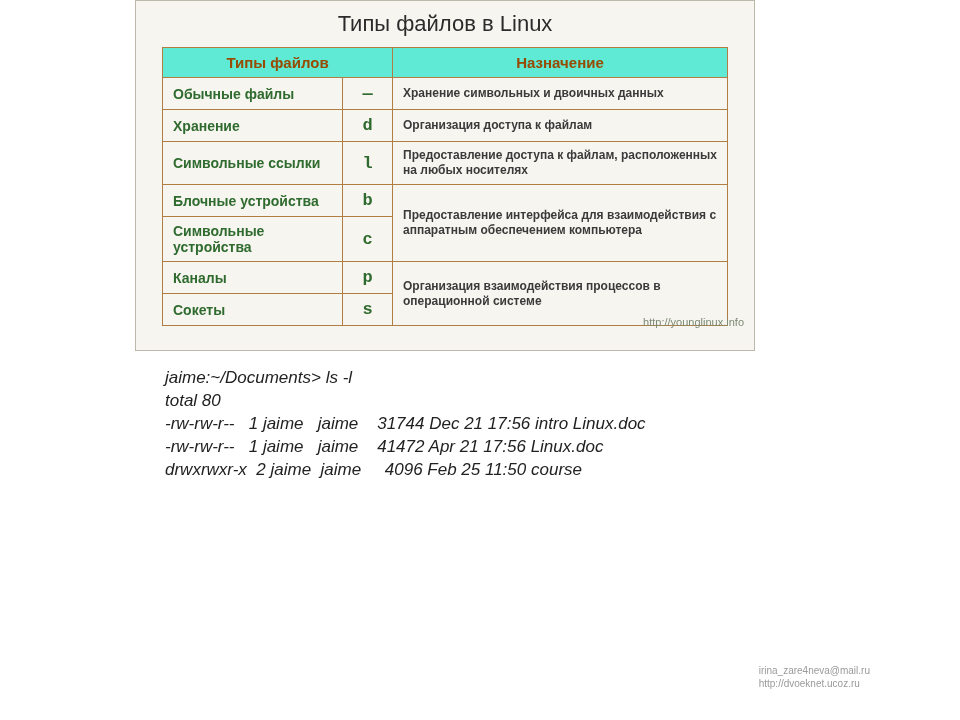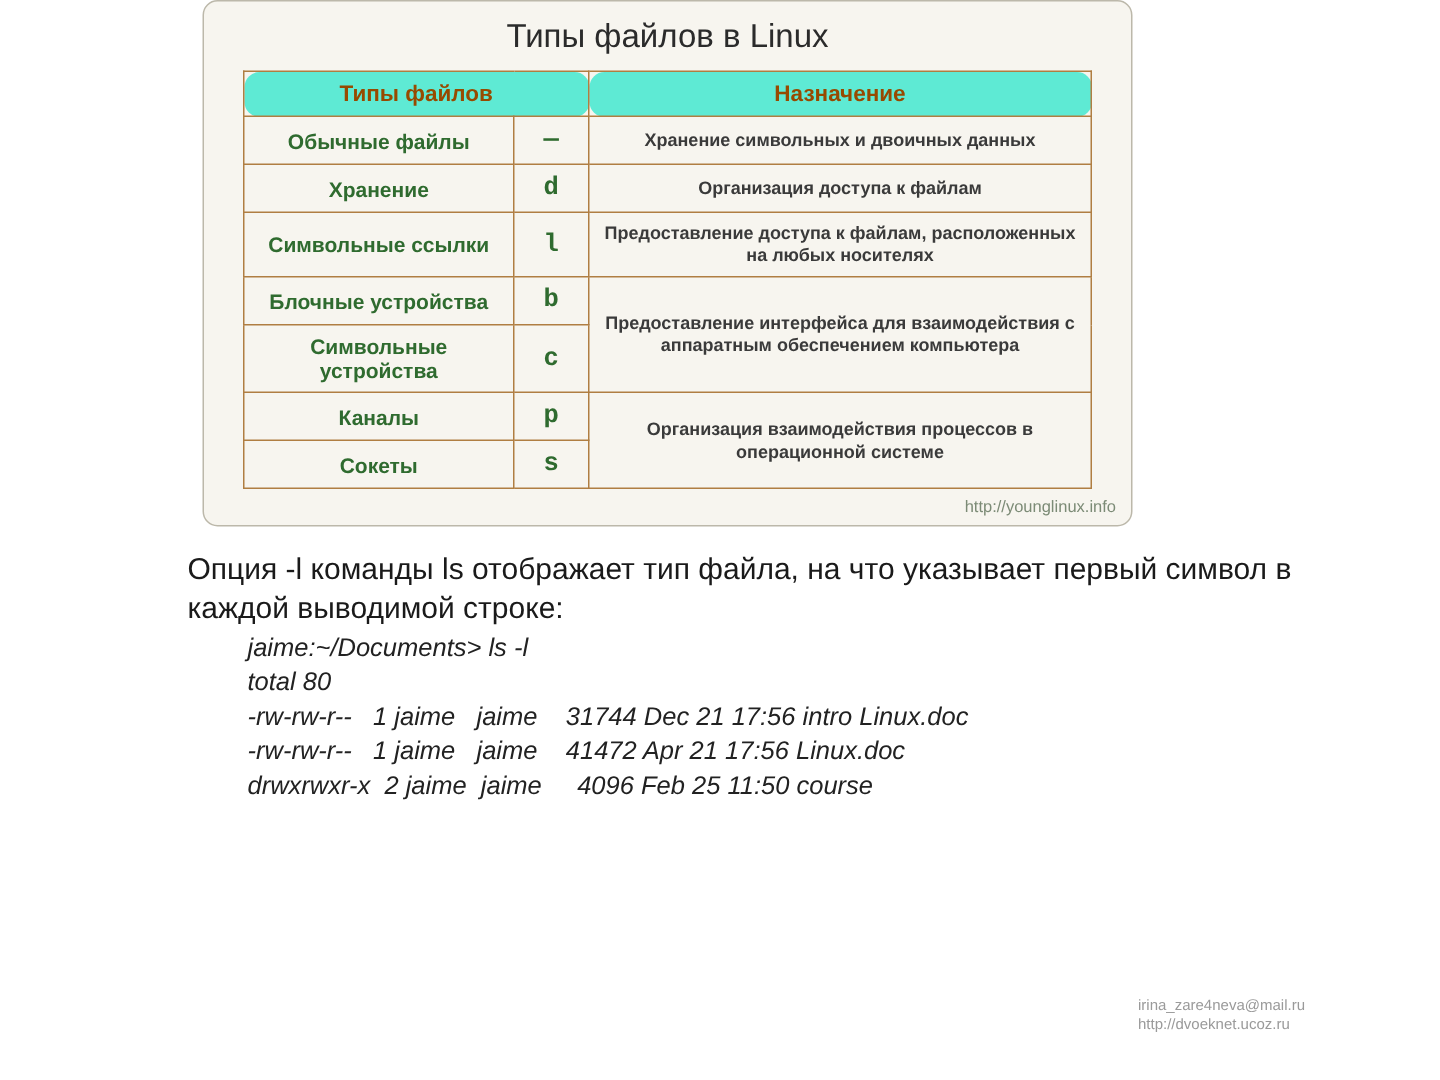--- a/index.html
+++ b/index.html
@@ -1,15 +1,15 @@
 <!DOCTYPE html>
 <html><head>
 <meta charset="utf-8">
 <style>
-  * { box-sizing: border-box; border-radius: 10px; }
+  * { box-sizing: border-box; }
   html, body { margin: 0; padding: 0; }
   body {
     width: 960px;
     height: 720px;
     background: #ffffff;
     font-family: "Segoe UI", Arial, sans-serif;
     color: #222;
     position: relative;
     overflow: hidden;
   }
@@ -37,21 +37,20 @@
   table.ft {
     border-collapse: collapse;
     width: 100%;
     table-layout: fixed;
     background: #f7f5ef;
   }
   table.ft th, table.ft td {
     border: 1px solid #b07e42;
     padding: 6px 10px;
     vertical-align: middle;
-    text-align: center;
   }
   table.ft th {
     background: #5eead4;
     color: #974a00;
     font-weight: 600;
     font-size: 15px;
     text-align: center;
   }
   col.c-type { width: 180px; }
   col.c-sym  { width: 50px; }
@@ -70,21 +69,21 @@
   }
   td.desc {
     color: #3a3a3a;
     font-weight: 600;
     font-size: 12px;
     line-height: 1.25;
   }
   .src-link {
     position: absolute;
     right: 10px;
-    bottom: 6px;
+    bottom: 22px;
     font-size: 11px;
     color: #7c8b76;
   }
   .body-text {
     font-size: 20px;
     line-height: 1.3;
     color: #1a1a1a;
     margin: 6px 0 2px -10px;
     max-width: 820px;
   }
@@ -159,21 +158,20 @@
         </tr>
         <tr>
           <td class="type-name">Сокеты</td>
           <td class="sym">s</td>
         </tr>
       </tbody>
     </table>
     <div class="src-link">http://younglinux.info</div>
   </div>
 
-  <div class="body-text">Опция -l команды ls отображает тип файла, на что указывает первый символ в каждой выводимой строке:</div>
 
   <div class="term-block"><span>jaime:~/Documents&gt; ls -l</span>
 <span>total 80</span>
 <span>-rw-rw-r--   1 jaime   jaime    31744 Dec 21 17:56 intro Linux.doc</span>
 <span>-rw-rw-r--   1 jaime   jaime    41472 Apr 21 17:56 Linux.doc</span>
 <span>drwxrwxr-x  2 jaime  jaime     4096 Feb 25 11:50 course</span></div>
 
   <div class="footer">
     <div>irina_zare4neva@mail.ru</div>
     <div>http://dvoeknet.ucoz.ru</div>

